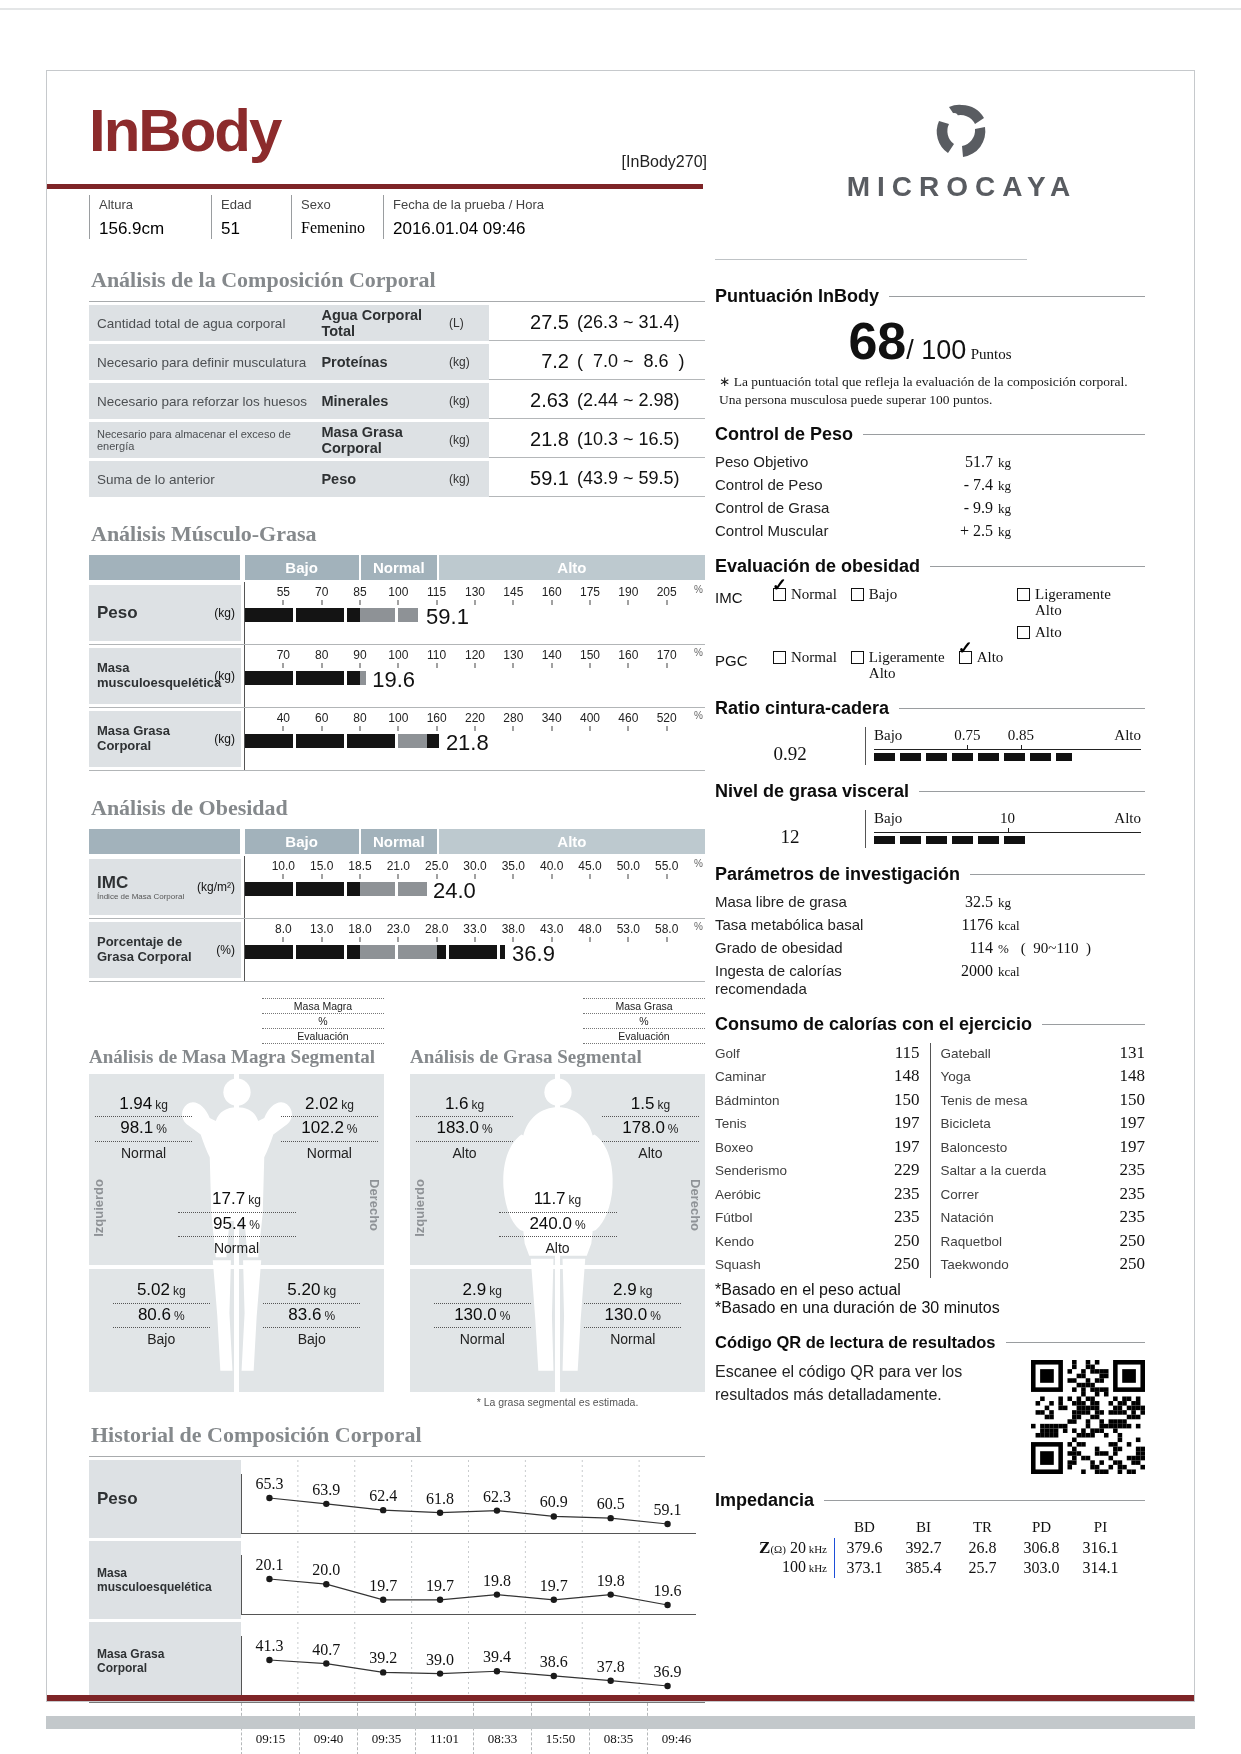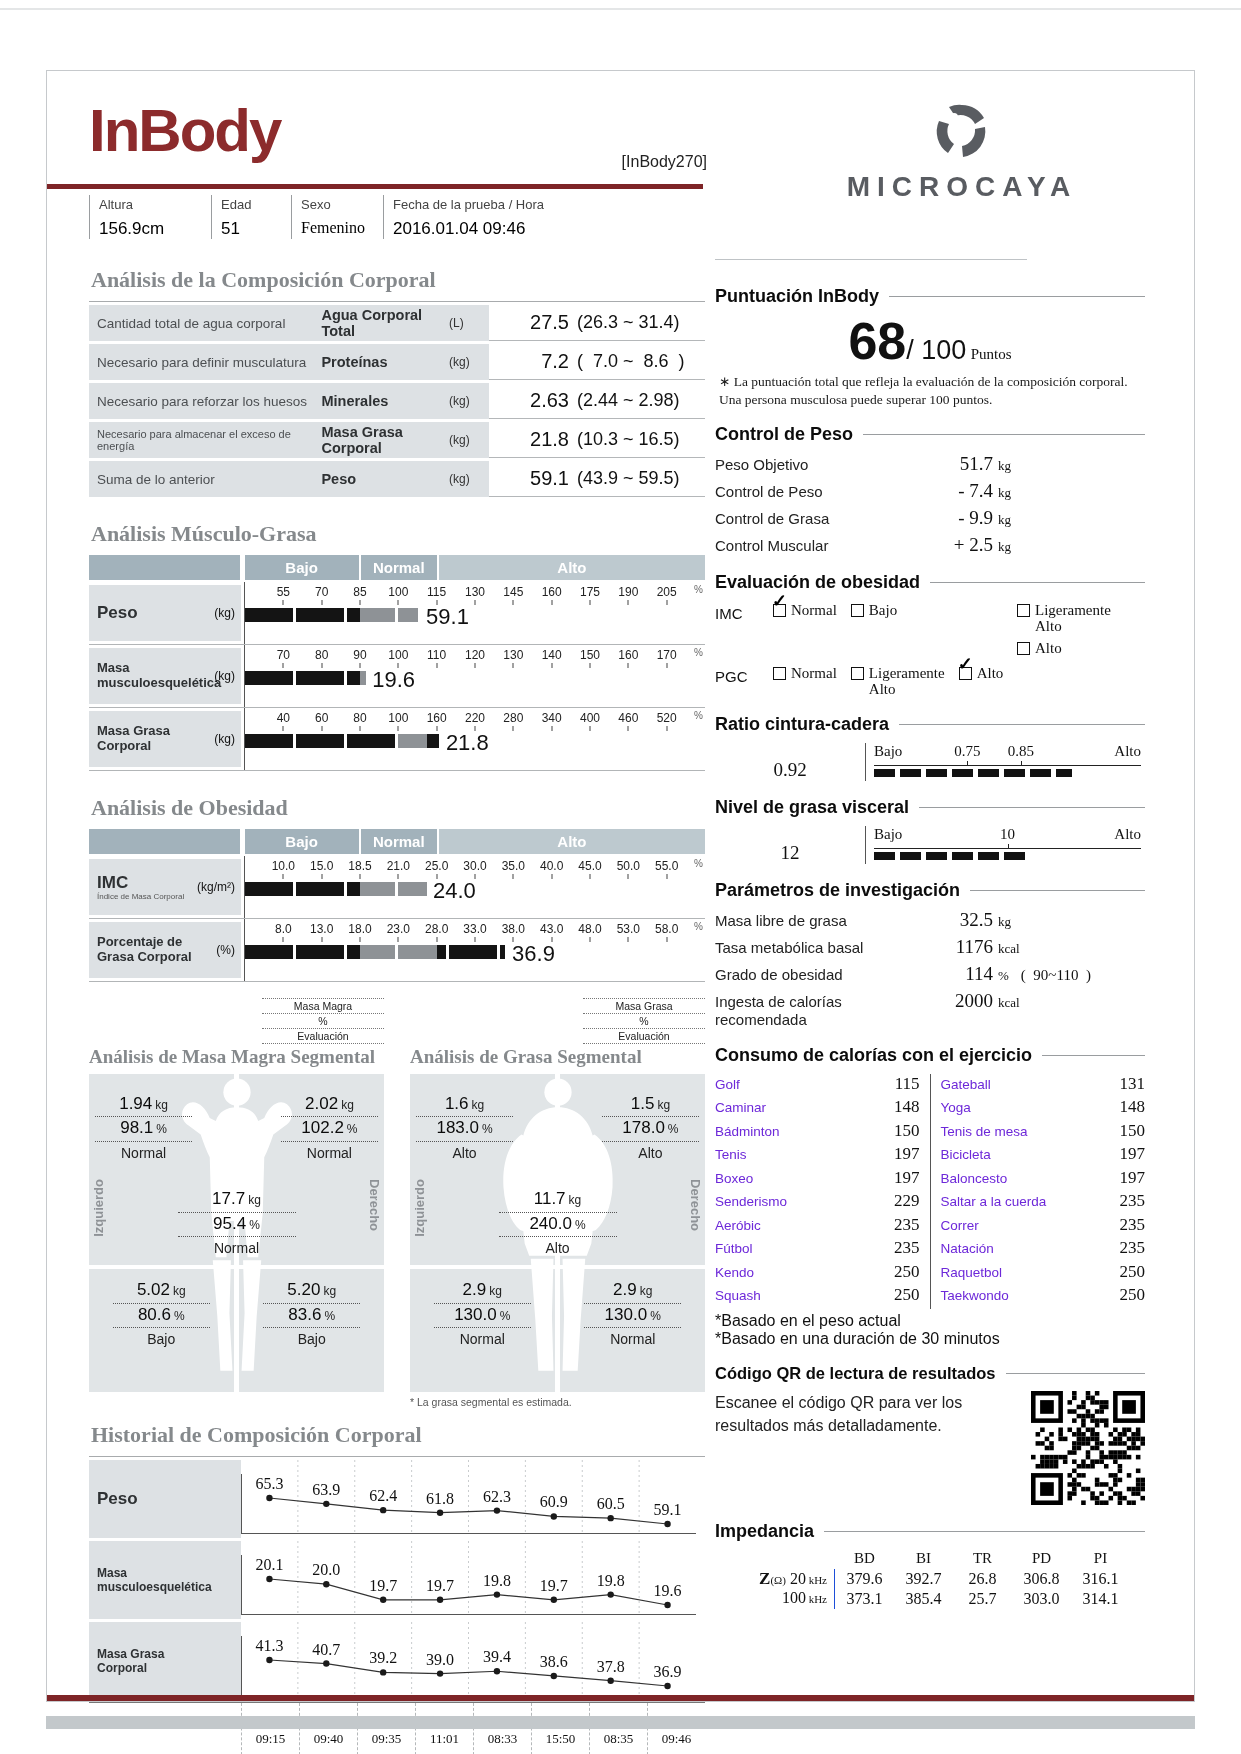--- a/index.html
+++ b/index.html
@@ -77,21 +77,21 @@
   .q.br{right:0;top:61.3%;width:49.3%;height:38.7%;}
   .sidelab{position:absolute;font-size:13px;font-weight:bold;color:#8e9296;top:33%;}
   .sidelab.left{left:2px;writing-mode:vertical-rl;transform:rotate(180deg);}
   .sidelab.right{right:2px;writing-mode:vertical-rl;}
   .bodysvg{position:absolute;left:50%;top:0;transform:translateX(-50%);height:100%;}
   .stack{position:absolute;width:33%;text-align:center;}
   .stack.trunk{left:50%!important;transform:translateX(-50%);width:40%;}
   .sline{border-bottom:1.5px dotted #555;padding:1px 0 2px;font-size:17px;color:#0b0b0b;line-height:1.2;}
   .sunit{font-size:12px;color:#222;margin-left:3px;}
   .seval{font-size:14px;color:#222;padding-top:3px;}
-  .seg-foot{font-size:10.5px;color:#555;text-align:left;margin-top:4px;}
+  .seg-foot{font-size:10.5px;color:#555;text-align:center;margin-top:4px;}
 
   
   .hist{border-top:1px solid #a8abad;margin-top:4px;}
   .hrow{display:flex;margin-top:3px;}
   .hlab{width:152px;background:#dde1e4;display:flex;flex-direction:column;justify-content:center;padding-left:8px;box-sizing:border-box;}
   .hlab .main{font-weight:bold;font-size:12px;white-space:pre-line;line-height:1.2;color:#2e3133;}
   .hlab .main.big{font-size:17px;}
   .hchart{flex:1;}
   .hdates{display:flex;border-top:1px solid #777;margin-top:2px;}
   .hdates .blank{width:152px;}
@@ -101,21 +101,21 @@
   .rh{display:flex;align-items:center;font-weight:bold;font-size:18px;color:#0c0c0c;margin-bottom:8px;white-space:nowrap;}
   .rh::after{content:"";flex:1;height:1px;background:#9a9da0;margin-left:10px;min-width:10px;}
   .rsec{margin-bottom:16px;}
   .score-line{text-align:center;margin:4px 0 6px;}
   .score-num{font-size:52px;font-weight:bold;line-height:1;}
   .score-total{font-size:27px;}
   .score-unit{font-family:"Liberation Serif",serif;font-size:15px;}
   .score-note{font-family:"Liberation Serif",serif;font-size:13.5px;line-height:1.3;color:#1a1a1a;padding-left:4px;}
   .kvrow{display:flex;align-items:baseline;margin:5px 0;}
   .kvlab{width:178px;font-size:15px;color:#222;line-height:1.2;}
-  .kvval{width:100px;text-align:right;font-family:"Liberation Serif",serif;font-size:19px;white-space:pre;}
+  .kvval{width:100px;text-align:right;font-family:"Liberation Serif",serif;font-size:16px;white-space:pre;}
   .kvunit{font-family:"Liberation Serif",serif;font-size:13px;margin-left:5px;}
   .kvextra{font-family:"Liberation Serif",serif;font-size:15px;margin-left:12px;white-space:pre;}
   .evrow{display:flex;margin:10px 0;align-items:flex-start;}
   .evlab{width:58px;font-size:15px;padding-top:2px;}
   .evopts{flex:1;display:flex;align-items:flex-start;}
   .opt{display:flex;align-items:flex-start;margin-right:14px;font-family:"Liberation Serif",serif;font-size:15px;line-height:1.05;}
   .optlab{white-space:pre-line;}
   .cb{position:relative;display:inline-block;width:11px;height:11px;border:1.5px solid #111;margin-right:5px;flex:none;margin-top:1px;}
   .cb.checked::after{content:"✓";position:absolute;left:-2px;top:-13px;font-size:18px;font-weight:bold;color:#000;}
   .evstack{margin-left:auto;display:flex;flex-direction:column;gap:6px;width:128px;}
@@ -125,21 +125,21 @@
   .axis-labels{position:relative;height:20px;font-family:"Liberation Serif",serif;font-size:15px;}
   .axis-lab{position:absolute;top:0;}
   .axis-line{position:relative;height:1px;background:#222;margin-top:2px;}
   .axis-tick{position:absolute;top:-4px;width:1px;height:4px;background:#222;}
   .dashbar{margin-top:3px;height:8px;background:repeating-linear-gradient(90deg,#111 0 21px,transparent 21px 26px);}
   .cal-grid{display:flex;}
   .cal-col{flex:1;}
   .cal-col.right{border-left:1px solid #555;padding-left:10px;}
   .cal-col.left{padding-right:10px;}
   .calrow{display:flex;align-items:baseline;height:23.5px;}
-  .calname{flex:1;font-size:13.5px;color:#6d28d9;white-space:nowrap;}
+  .calname{flex:1;font-size:13.5px;color:#404040;white-space:nowrap;}
   .calval{font-family:"Liberation Serif",serif;font-size:17px;}
   .calfoot{font-size:16px;margin-top:3px;color:#111;}
   .qrwrap{display:flex;align-items:flex-start;}
   .qrtext{flex:1;font-size:16px;line-height:1.45;color:#222;padding-right:10px;}
   .imp-grid{display:grid;grid-template-columns:120px repeat(5,59px);font-family:"Liberation Serif",serif;}
   .imp-h{font-size:15px;text-align:center;padding-bottom:2px;}
   .imp-rl{text-align:right;padding-right:7px;border-right:1px solid #1d4ed8;font-size:16px;white-space:nowrap;}
   .imp-rl b{font-size:17px;}
   .imp-rl small{font-size:11px;}
   .imp-v{font-size:16px;text-align:center;padding:1px 0;}

